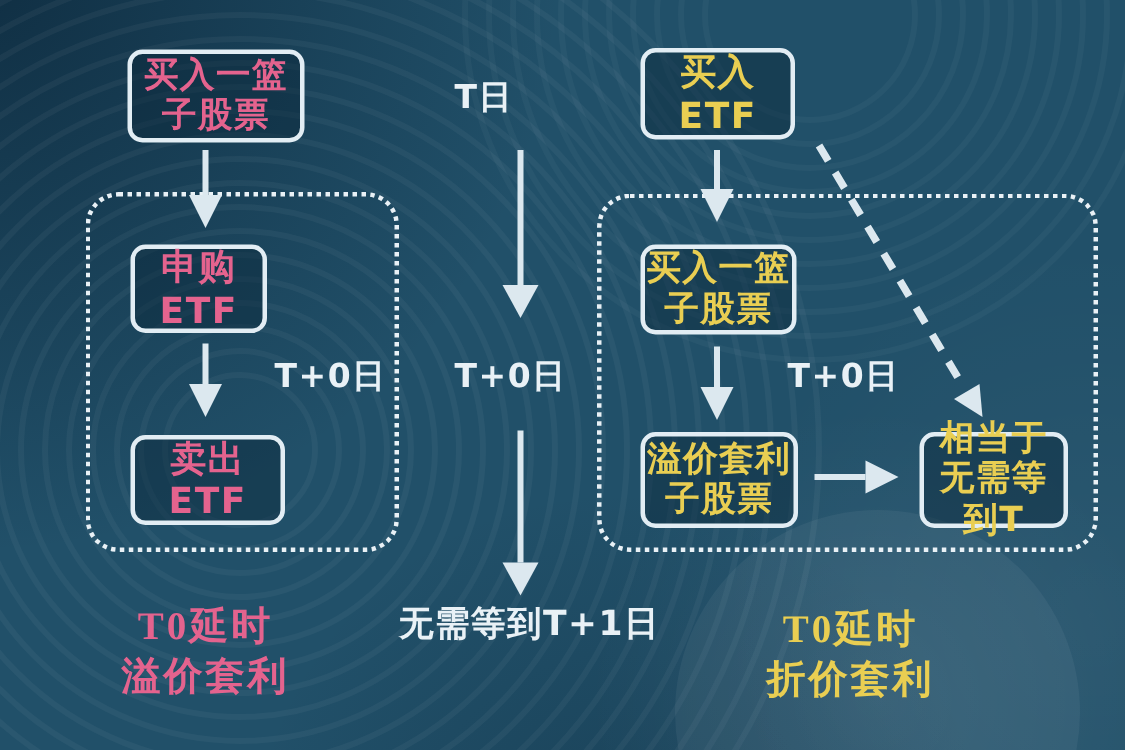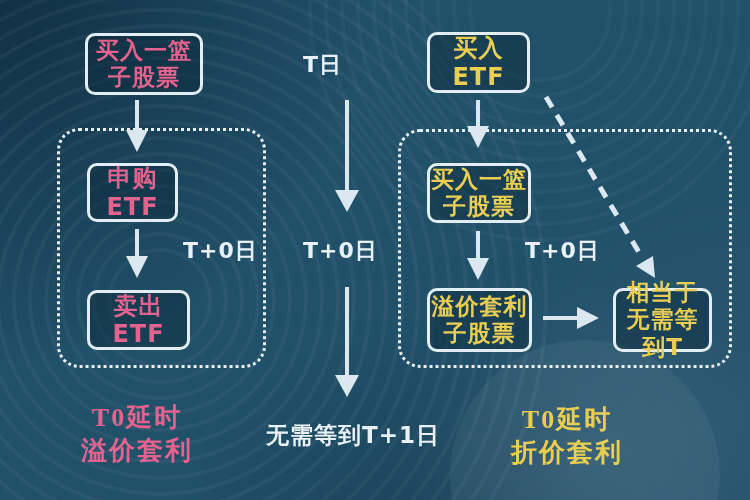--- a/index.html
+++ b/index.html
@@ -135,21 +135,21 @@
   <div class="box box--two pink" style="left:85px;top:33px;width:118px;height:62px;">买入一篮
 子股票</div>
   <div class="box pink" style="left:87px;top:163px;width:91px;height:59px;">申购ETF</div>
   <div class="box pink" style="left:87px;top:290px;width:103px;height:60px;">卖出ETF</div>
   <div class="lbl" style="left:183px;top:236px;width:84px;">T+0日</div>
   <div class="caption pink" style="left:57px;top:402px;width:160px;">T0延时
 溢价套利</div>
 
   <div class="lbl" style="left:303px;top:50px;width:84px;">T日</div>
   <div class="lbl" style="left:303px;top:236px;width:84px;">T+0日</div>
-  <div class="note" style="left:248px;top:420px;width:210px;">无需等到T+1日</div>
+  <div class="note" style="left:248px;top:400px;width:210px;">无需等到T+1日</div>
 
   <div class="box yellow" style="left:427px;top:32px;width:103px;height:61px;">买入ETF</div>
   <div class="box box--two yellow" style="left:427px;top:163px;width:104px;height:60px;">买入一篮
 子股票</div>
   <div class="box box--two yellow" style="left:427px;top:288px;width:105px;height:64px;">溢价套利
 子股票</div>
   <div class="box box--two yellow" style="left:613px;top:288px;width:99px;height:64px;">相当于
 无需等到T</div>
   <div class="lbl" style="left:525px;top:236px;width:84px;">T+0日</div>
   <div class="caption yellow" style="left:487px;top:404px;width:160px;">T0延时

